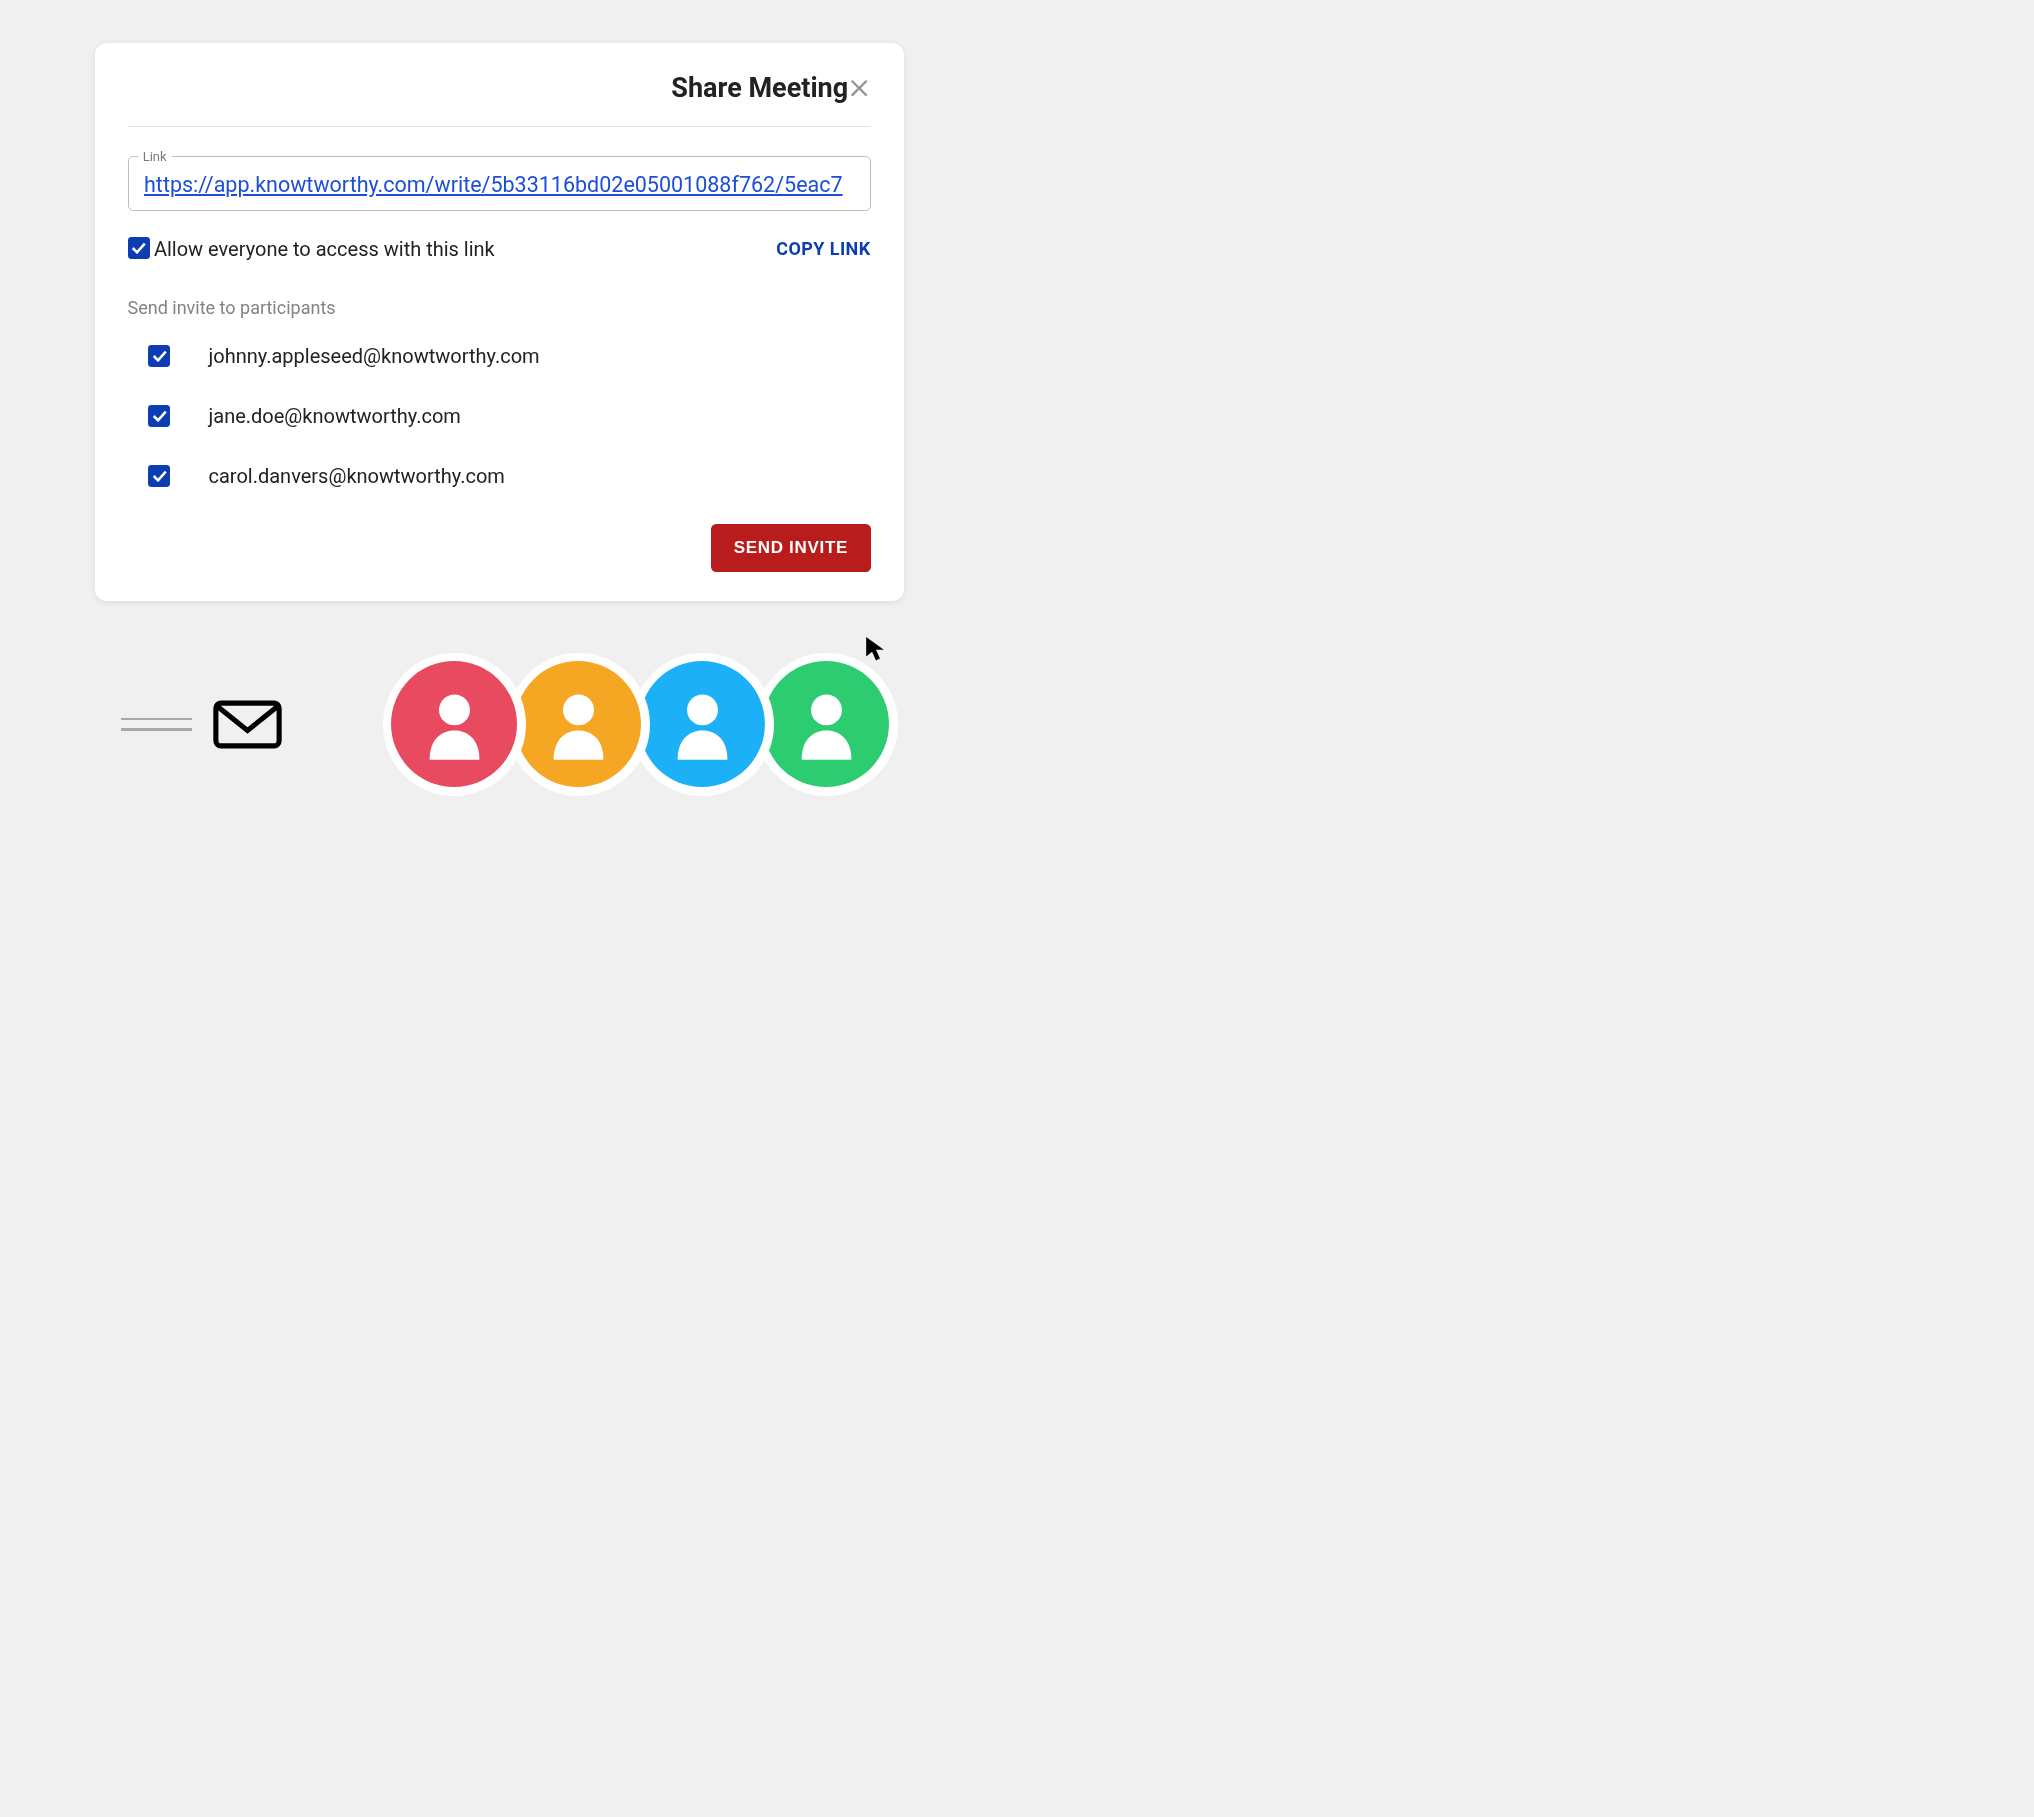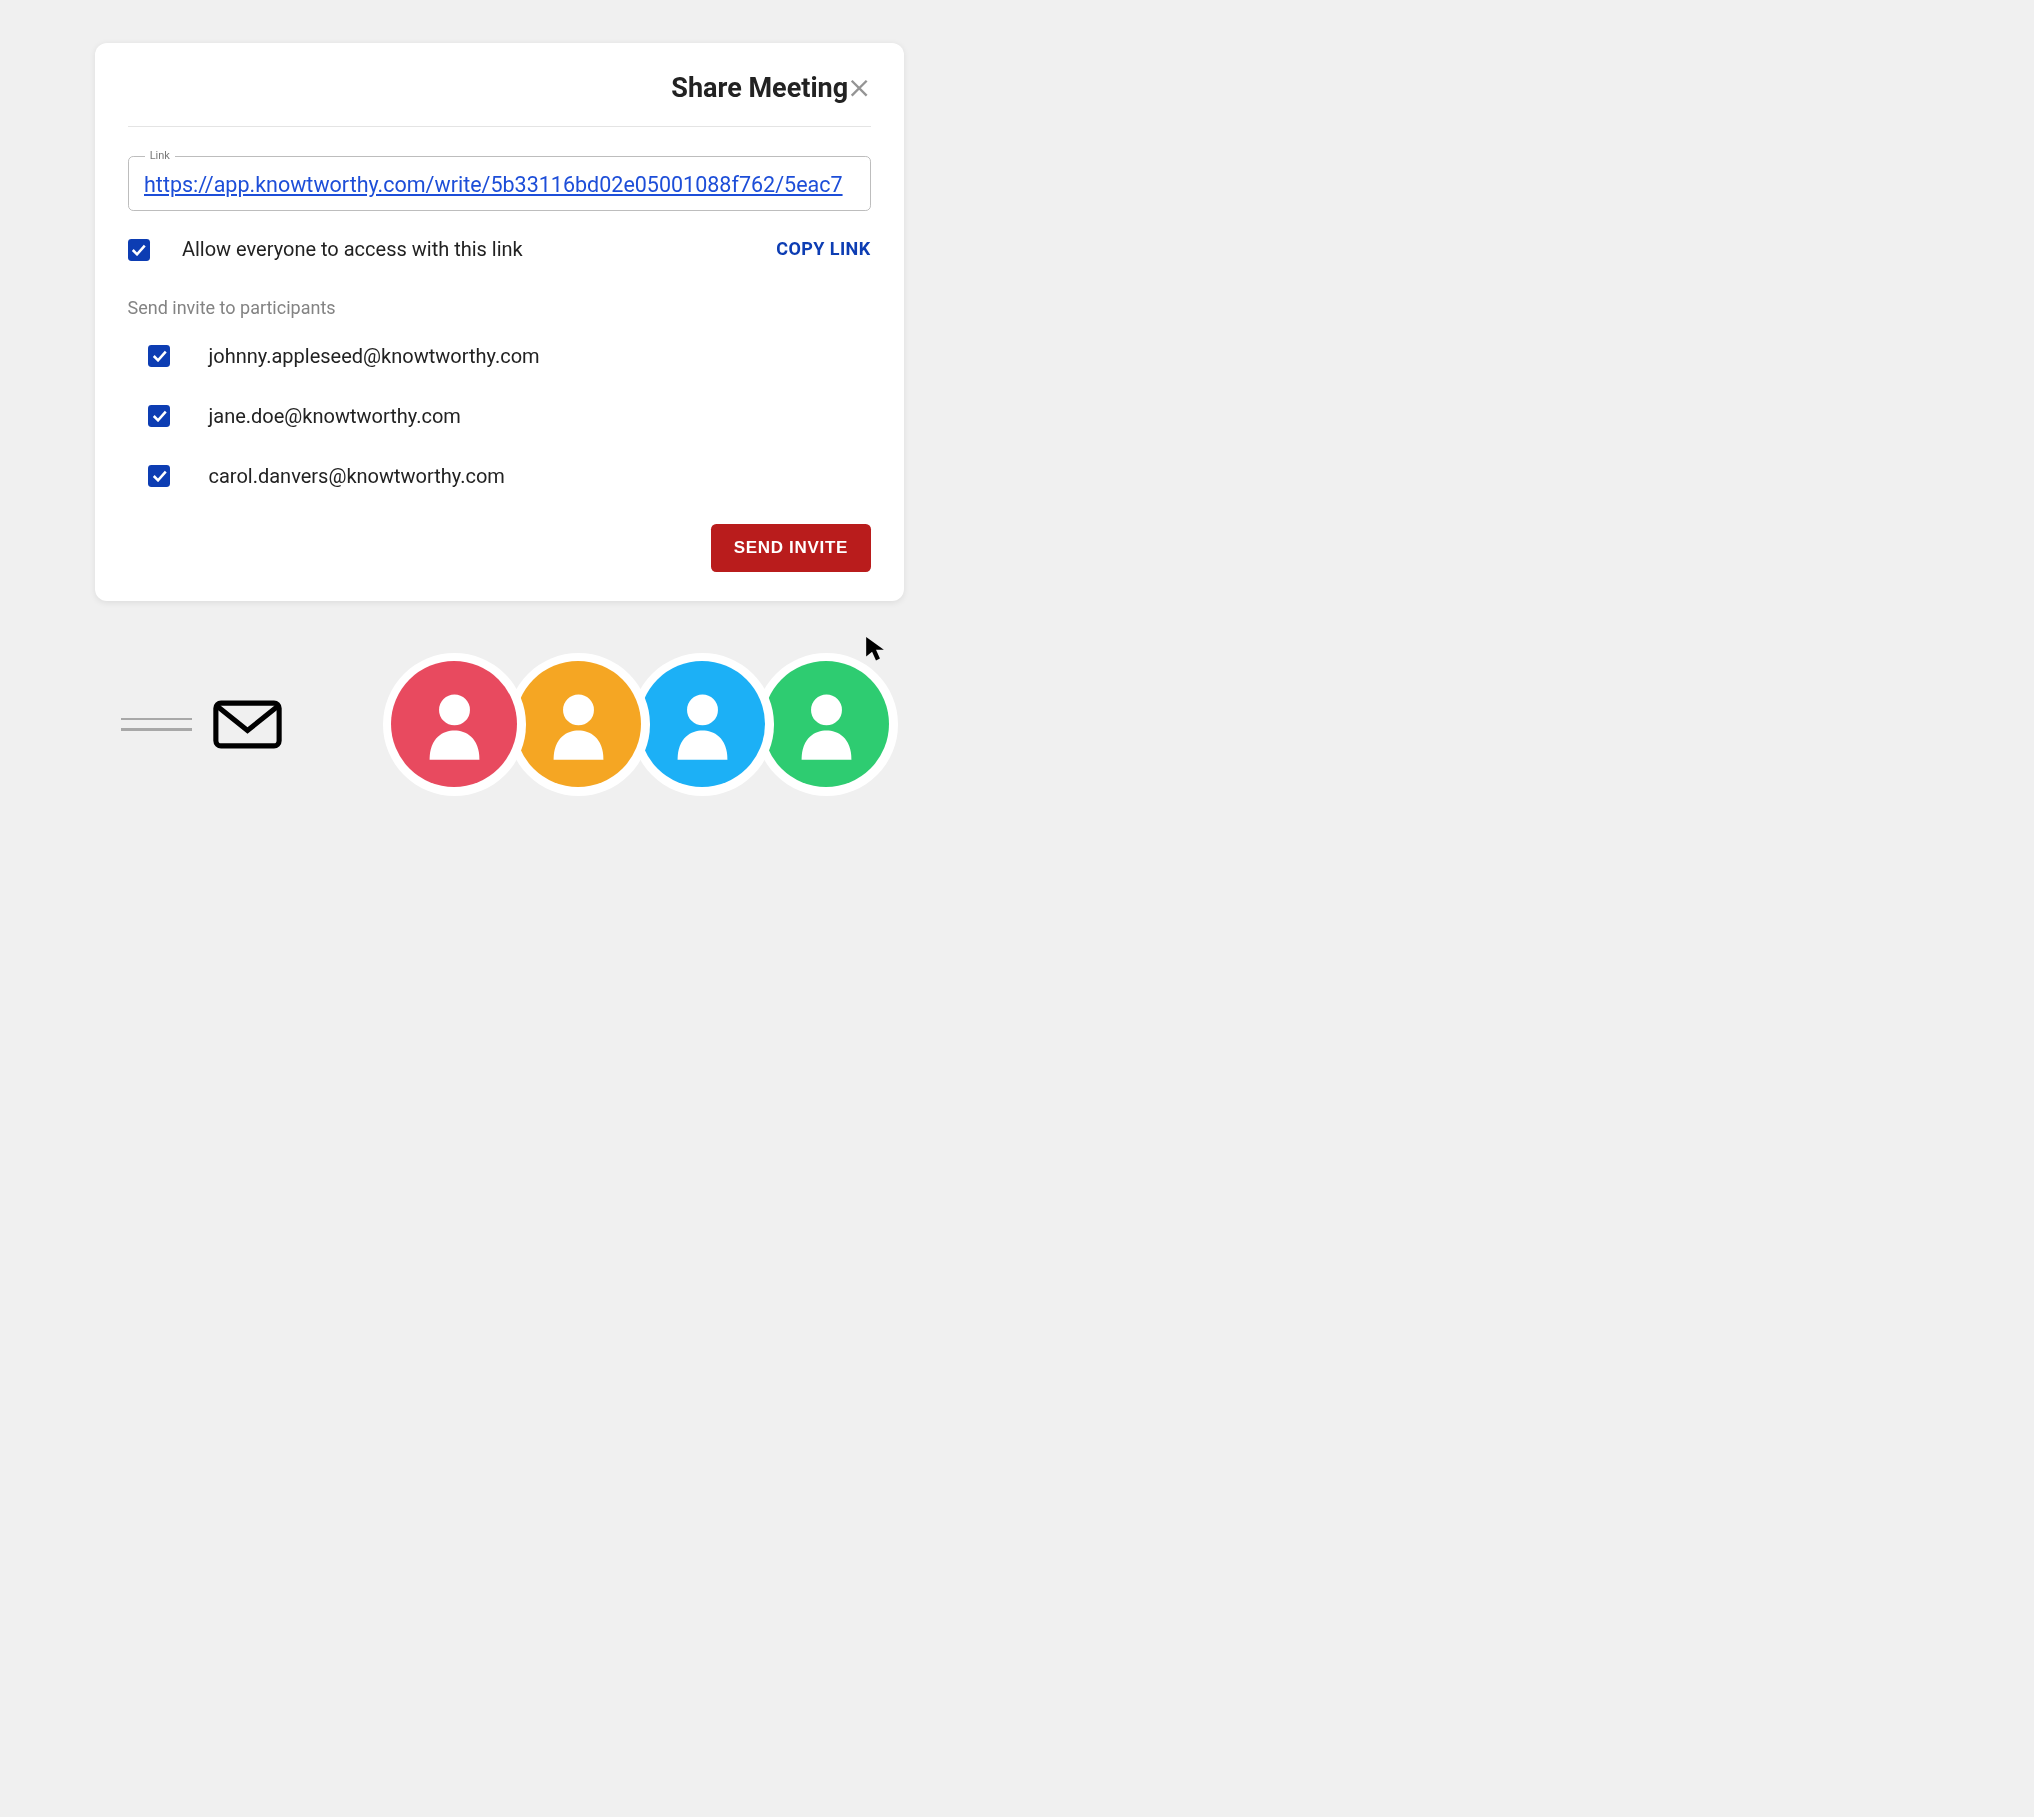--- a/index.html
+++ b/index.html
@@ -44,24 +44,24 @@
       stroke-width: 2.5;
       cursor: pointer;
     }
     .link-group {
       margin-top: 29px;
       position: relative;
     }
     .floating-label {
       position: absolute;
       top: -7.7px;
-      left: 17px;
+      left: 10px;
       background: #fff;
       padding: 0 5.2px;
-      font-size: 11px;
+      font-size: 13px;
       color: #7a7a7a;
     }
     .link-field {
       width: 100%;
       border: 1.3px solid #bdbdbd;
       border-radius: 5.2px;
       padding: 14.6px 15.5px 13px 15.5px;
       font-size: 21.5px;
       color: #1d4ed8;
       outline: none;
@@ -72,22 +72,22 @@
       text-decoration: underline;
     }
     .link-row {
       display: flex;
       justify-content: space-between;
       align-items: center;
       margin-top: 26px;
     }
     .allow-row {
       display: flex;
-      align-items: flex-end;
-      gap: 32px;
+      align-items: flex-start;
+      gap: 4px;
     }
     .checkbox {
       width: 22.4px;
       height: 22.4px;
       background: #0d3db3;
       border-radius: 3.4px;
       display: inline-flex;
       align-items: center;
       justify-content: center;
       flex-shrink: 0;

